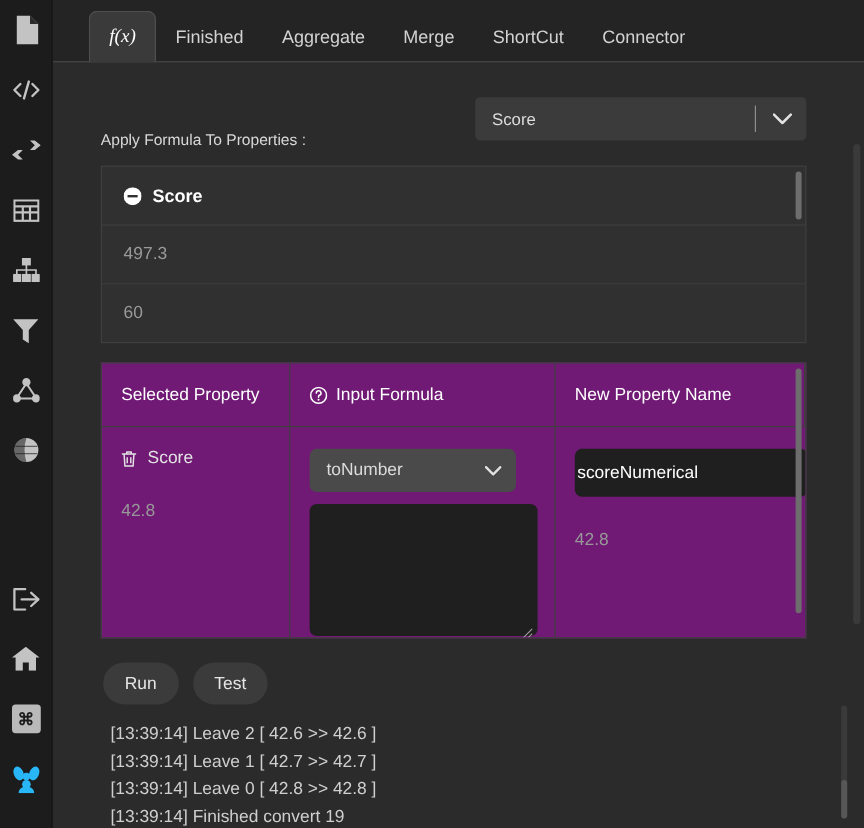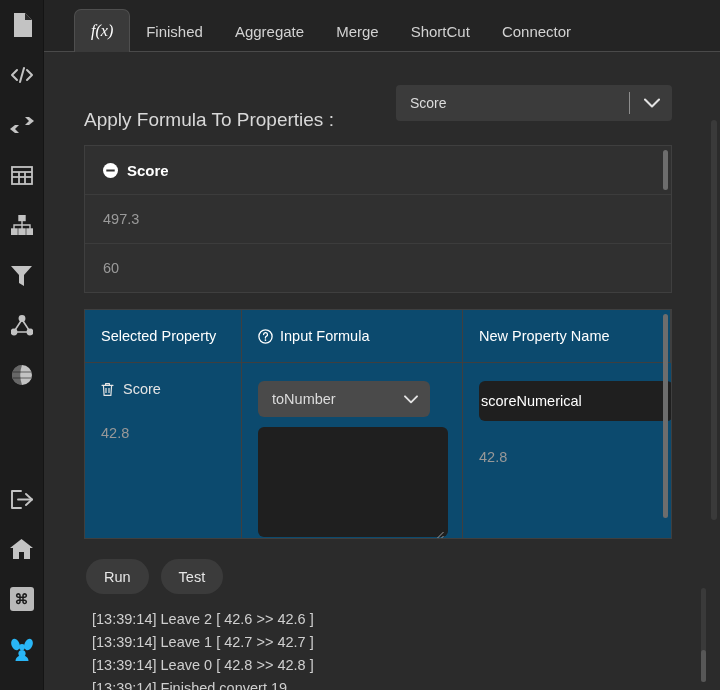--- a/index.html
+++ b/index.html
@@ -63,21 +63,21 @@
     margin-bottom: -1px;
     position: relative; z-index: 2;
   }
   .tab.active .fx { font-family: "Liberation Serif", serif; font-style: italic; font-size: 16px;}
 
   
   .apply-row {
     display: flex; align-items: center;
     padding: 22px 48px 14px 40px;
   }
-  .apply-label { font-size: 19px; color: #d8d8d8; flex: 0 0 auto; margin-top: 35px; }
+  .apply-label { font-size: 13px; color: #d8d8d8; flex: 0 0 auto; margin-top: 35px; }
   .select-prop {
     margin-left: auto;
     width: 276px; height: 36px;
     background: #3b3b3b; border-radius: 4px;
     display: flex; align-items: center;
     position: relative;
   }
   .select-prop .val { font-size: 14px; color: #dcdcdc; padding-left: 14px; }
   .select-prop .divider {
     position: absolute; right: 42px; top: 7px;
@@ -107,21 +107,21 @@
   .pv-cell { color: #9a9a9a; }
   .pv-scroll {
     position: absolute; right: 3px; top: 4px;
     width: 5px; height: 40px; border-radius: 3px;
     background: #6d6d6d;
   }
 
   
   .ftable-wrap {
     margin: 16px 48px 0 40px;
-    background: #0c4a6e;
+    background: #701a75;
     border: 1px solid #3f3f3f;
     height: 230px; position: relative; overflow: hidden;
   }
   .ft-head {
     display: flex; height: 53px;
     border-bottom: 1px solid #3f3f3f;
   }
   .ft-head .cell {
     display: flex; align-items: center;
     font-size: 14.5px; color: #ffffff; font-weight: 500;

